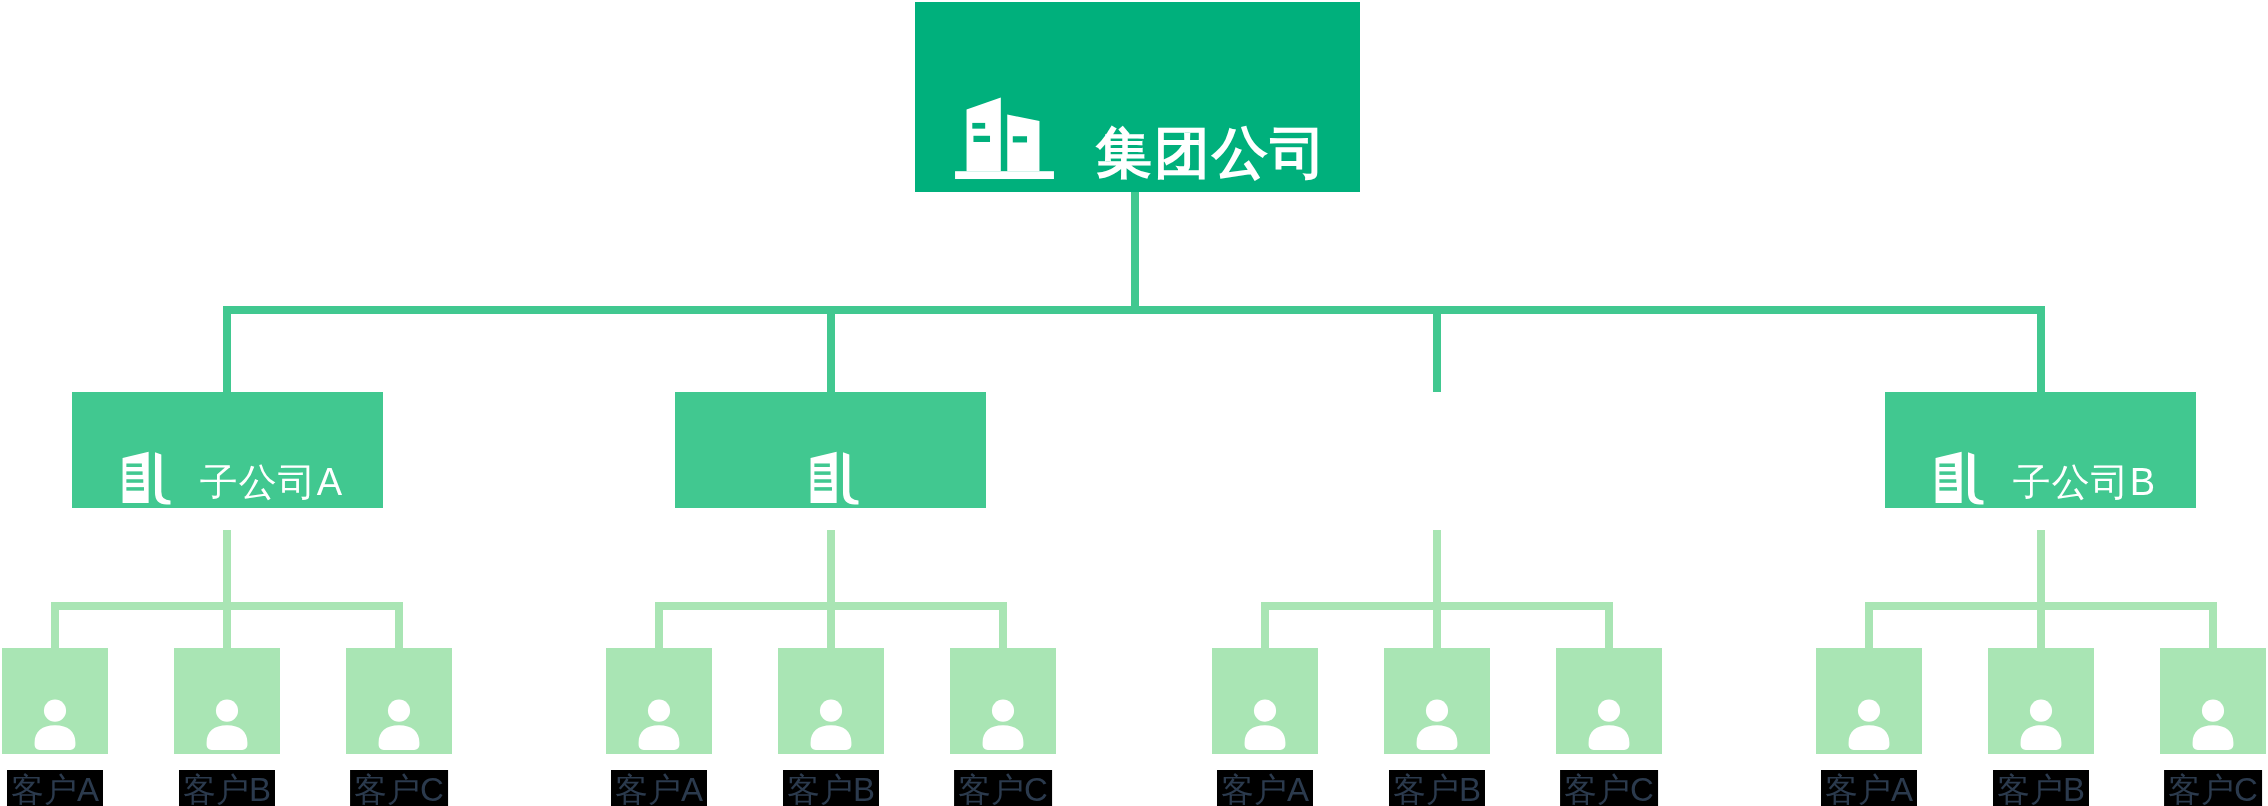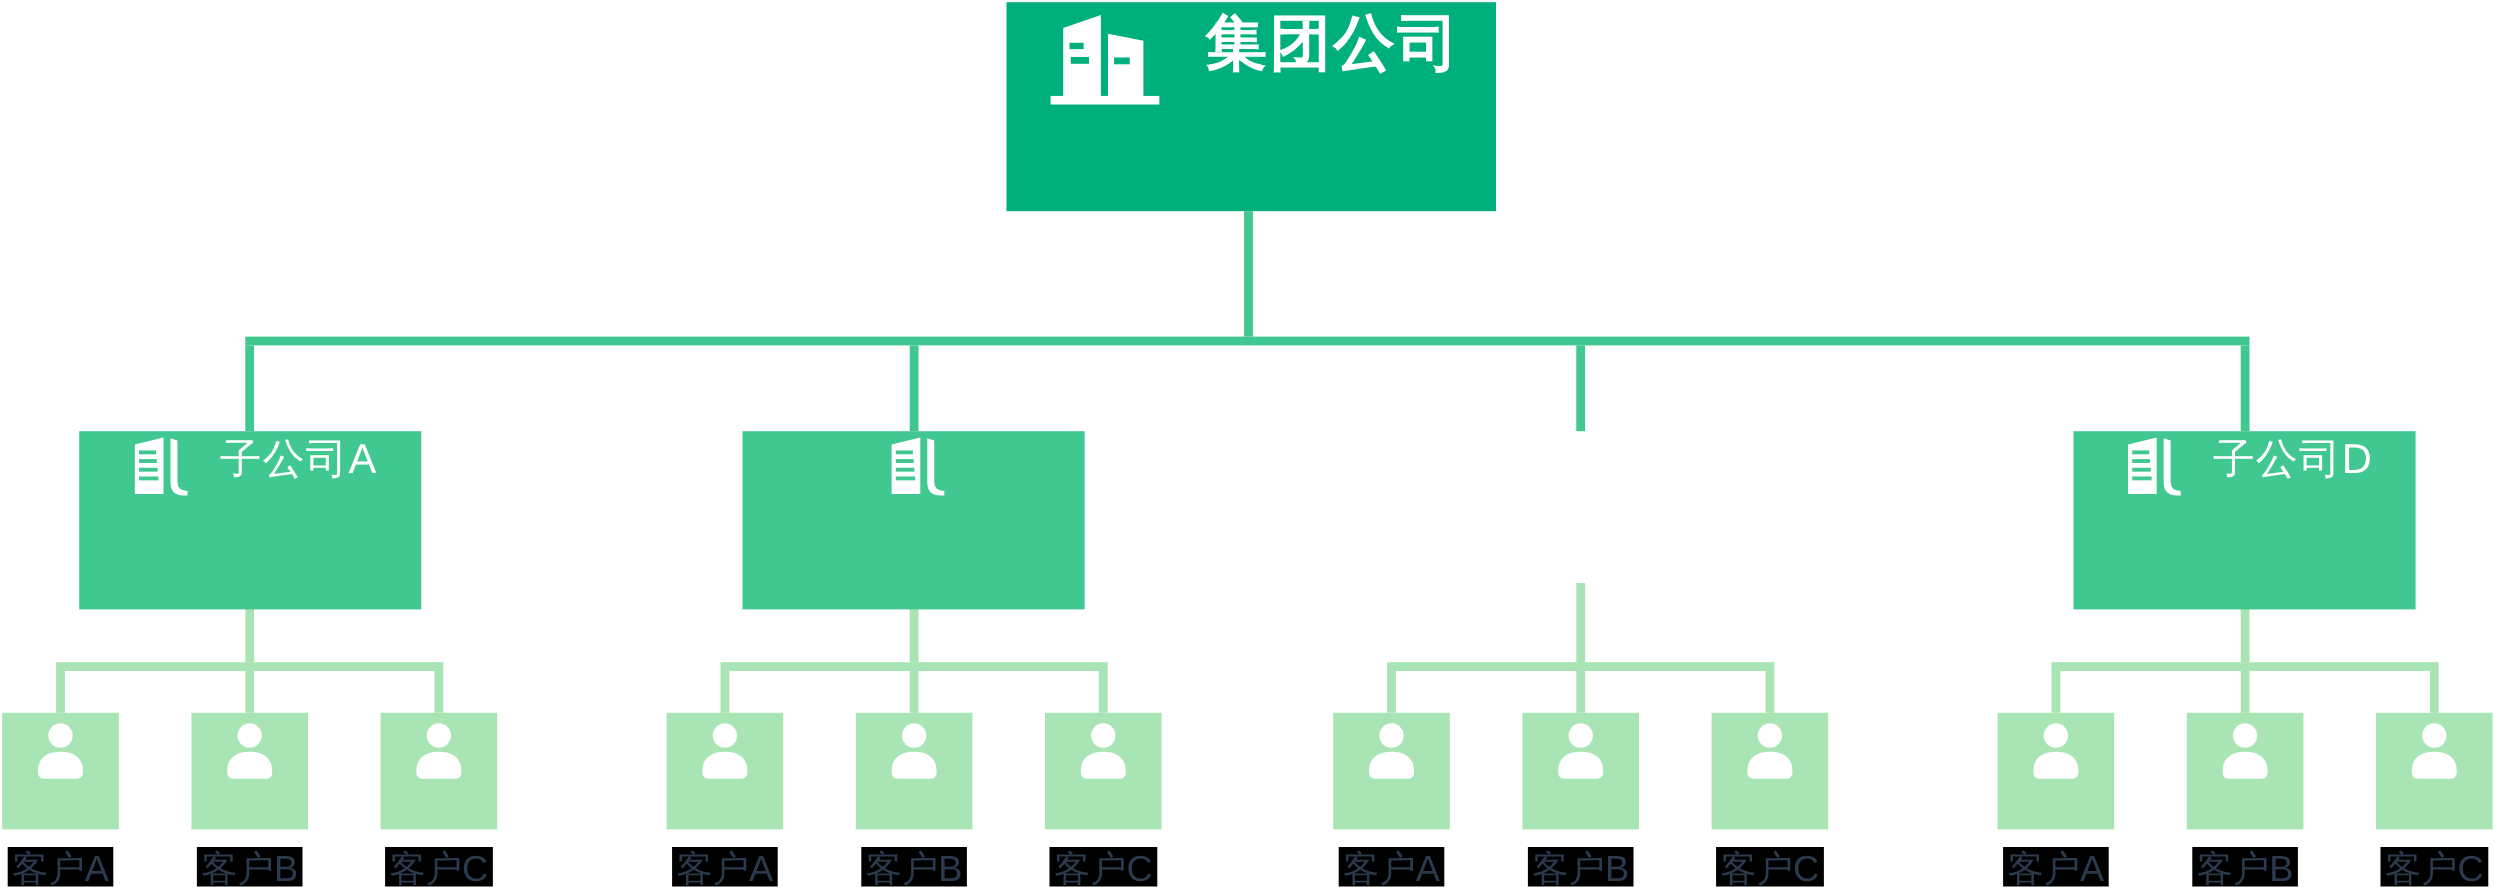--- a/index.html
+++ b/index.html
@@ -7,23 +7,23 @@
     width:2268px;height:806px;overflow:hidden;position:relative;
     background:var(--background,#ffffff);
     font-family:"Liberation Sans","DejaVu Sans",sans-serif;
   }
   .canvas{position:absolute;inset:0}
   
   .conn{position:absolute}
   .conn.mid{background:var(--mid-green,#41c890)}
   .conn.light{background:var(--light-green,#a9e5b4)}
   
-  .node{position:absolute;display:flex;align-items:flex-start;justify-content:center;color:var(--node-text,#ffffff)}
+  .node{position:absolute;display:flex;align-items:flex-end;justify-content:center;color:var(--node-text,#ffffff)}
   .root-node{left:915px;top:2px;width:445px;height:190px;background:var(--root-green,#00b07c);gap:34px;font-size:56px;font-weight:700;letter-spacing:2px}
-  .sub-node{top:392px;width:311px;height:162px;background:var(--mid-green,#41c890);gap:26px;font-size:38px;font-weight:500;letter-spacing:1px}
+  .sub-node{top:392px;width:311px;height:116px;background:var(--mid-green,#41c890);gap:26px;font-size:38px;font-weight:500;letter-spacing:1px}
   .cust-node{top:648px;width:106px;height:106px;background:var(--light-green,#a9e5b4)}
   .icon{display:flex;align-items:center;justify-content:center}
   .icon svg{display:block;fill:var(--node-text,#ffffff)}
   .slit-root{fill:var(--root-green,#00b07c)}
   .slit-mid{fill:var(--mid-green,#41c890)}
   .cust-label{
     position:absolute;top:770px;transform:translateX(-50%);
     font-size:33px;line-height:1.1;padding:2px 4px;white-space:nowrap;
     color:var(--customer-label-text,#2b3a4d);
     background:var(--customer-label-bg,#000000);
@@ -111,21 +111,21 @@
     <span class="icon">
       <svg width="62" height="62" viewBox="0 0 44 44">
         <path d="M7.5 8.6 L26 4 L26 40.5 L7.5 40.5 Z"></path>
         <rect class="slit-mid" x="10.2" y="12.4" width="11" height="2.5"></rect>
         <rect class="slit-mid" x="10.2" y="18" width="11.5" height="2.5"></rect>
         <rect class="slit-mid" x="10.2" y="23.6" width="12" height="2.5"></rect>
         <rect class="slit-mid" x="10.2" y="29.2" width="12.5" height="2.5"></rect>
         <path d="M30.5 4.5 L35 6 L35 32.5 Q35 38.6 41.5 38.6 L41.5 41.5 L38.8 41.5 Q30.5 41.5 30.5 33 Z"></path>
       </svg>
     </span>
-    <span>子公司D</span>
+    <span>子公司B</span>
   </div>
 
   <div class="node cust-node" style="left:2px">
     <span class="icon">
       <svg width="64" height="64" viewBox="0 0 48 48">
           <circle cx="24" cy="15.5" r="8.3"></circle>
           <path d="M24 26.5c-9.8 0-15.3 4.7-15.3 12.9v1.7c0 2.1 1.7 3.9 3.9 3.9h22.8c2.1 0 3.9-1.7 3.9-3.9v-1.7c0-8.2-5.5-12.9-15.3-12.9z"></path>
         </svg>
     </span>
   </div>

